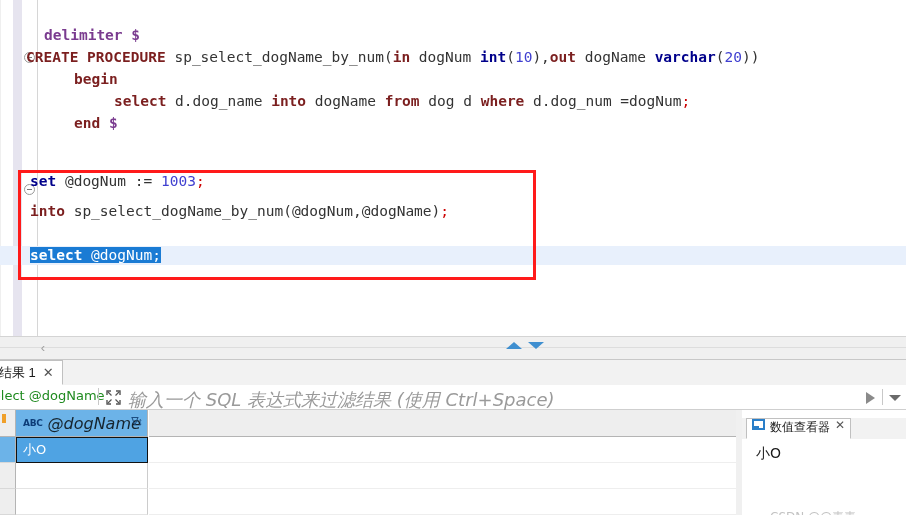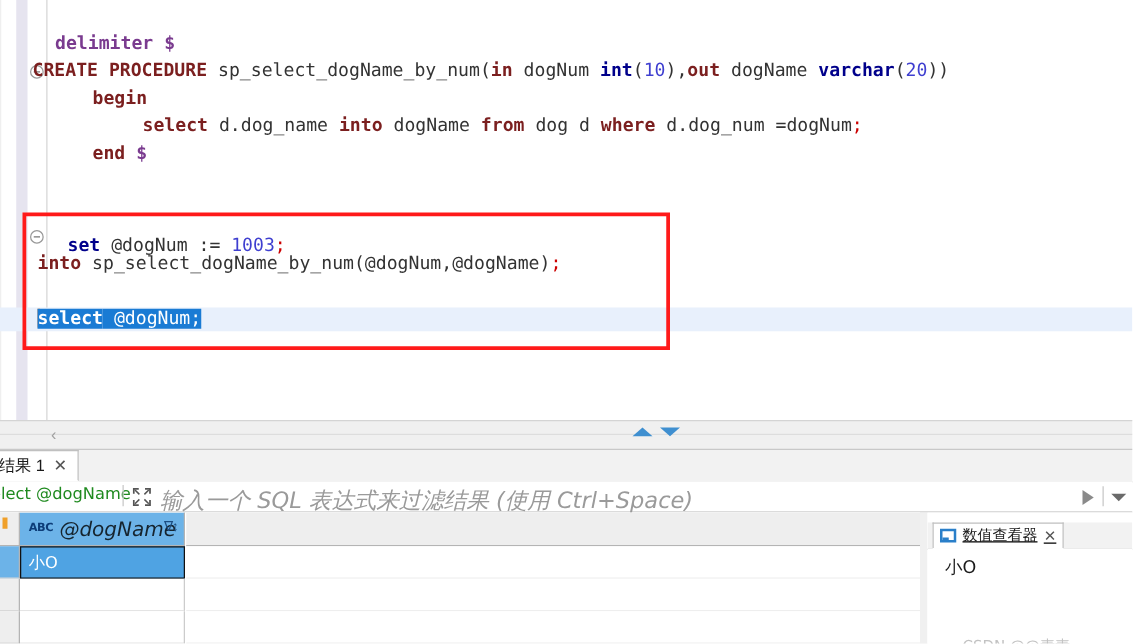--- a/index.html
+++ b/index.html
@@ -290,21 +290,21 @@
     background: #f2f2f2;
     border-bottom: 1px solid #c0c0c0;
   }
   .viewer-tab {
     position: absolute; left: 4px; top: 0; height: 21px;
     background: #ffffff;
     border: 1px solid #c0c0c0;
     border-bottom: 1px solid #ffffff;
     box-sizing: border-box;
     padding: 0 5px;
-    display: flex; align-items: center; gap: 5px; text-decoration: underline;
+    display: flex; align-items: flex-start; gap: 5px;
   }
   .viewer-tab .lbl {
     font-size: 12px; color: #1a1a1a;
     font-family: "DejaVu Sans", sans-serif; white-space: nowrap;
   }
   .viewer-tab .x { font-size: 12px; color: #555; line-height: 1; }
   .vv-ico {
     width: 13px; height: 11px;
     border: 2px solid #2a7fc9;
     box-sizing: border-box;
@@ -340,21 +340,21 @@
     <div class="gutter-strip"></div>
     <div class="gutter-line"></div>
     <div id="editor-lines">
         <div class="code-line" style="top: 26px; left: 44px;"><span class="kw-pur">delimiter</span><span class="plain"> </span><span class="kw-pur">$</span></div>
         <div class="fold" style="left: 24px; top: 52px;"></div>
         <div class="code-line" style="top: 48px; left: 26px;"><span class="kw">CREATE PROCEDURE</span><span class="plain"> sp_select_dogName_by_num(</span><span class="kw">in</span><span class="plain"> dogNum </span><span class="kw-blue">int</span><span class="plain">(</span><span class="num">10</span><span class="plain">),</span><span class="kw">out</span><span class="plain"> dogName </span><span class="kw-blue">varchar</span><span class="plain">(</span><span class="num">20</span><span class="plain">))</span></div>
         <div class="code-line" style="top: 70px; left: 74px;"><span class="kw">begin</span></div>
         <div class="code-line" style="top: 92px; left: 114px;"><span class="kw">select</span><span class="plain"> d.dog_name </span><span class="kw">into</span><span class="plain"> dogName </span><span class="kw">from</span><span class="plain"> dog d </span><span class="kw">where</span><span class="plain"> d.dog_num =dogNum</span><span class="semi">;</span></div>
         <div class="code-line" style="top: 114px; left: 74px;"><span class="kw">end</span><span class="plain"> </span><span class="kw-pur">$</span></div>
         <div class="fold" style="left: 24px; top: 184px;"></div>
-        <div class="code-line" style="top: 188px; left: 30px; margin-left: 24px;"><span class="kw-blue">set</span><span class="plain"> @dogNum := </span><span class="num">1003</span><span class="semi">;</span></div>
+        <div class="code-line" style="top: 172px; left: 30px;"><span class="kw-blue">set</span><span class="plain"> @dogNum := </span><span class="num">1003</span><span class="semi">;</span></div>
         <div class="code-line" style="top: 202px; left: 30px;"><span class="kw">into</span><span class="plain"> sp_select_dogName_by_num(@dogNum,@dogName)</span><span class="semi">;</span></div>
         <div class="cur-line" style="top: 246px;"></div>
         <div class="code-line" style="top: 246px; left: 30px;"><span class="caret"></span><span class="sel-blue">select</span><span class="sel"> @dogNum;</span></div>
       </div>
     <div class="redbox"></div>
   </div>
 
   <div class="sash">
     <div class="sash-line"></div>
     <div class="sash-chevron">‹</div>

